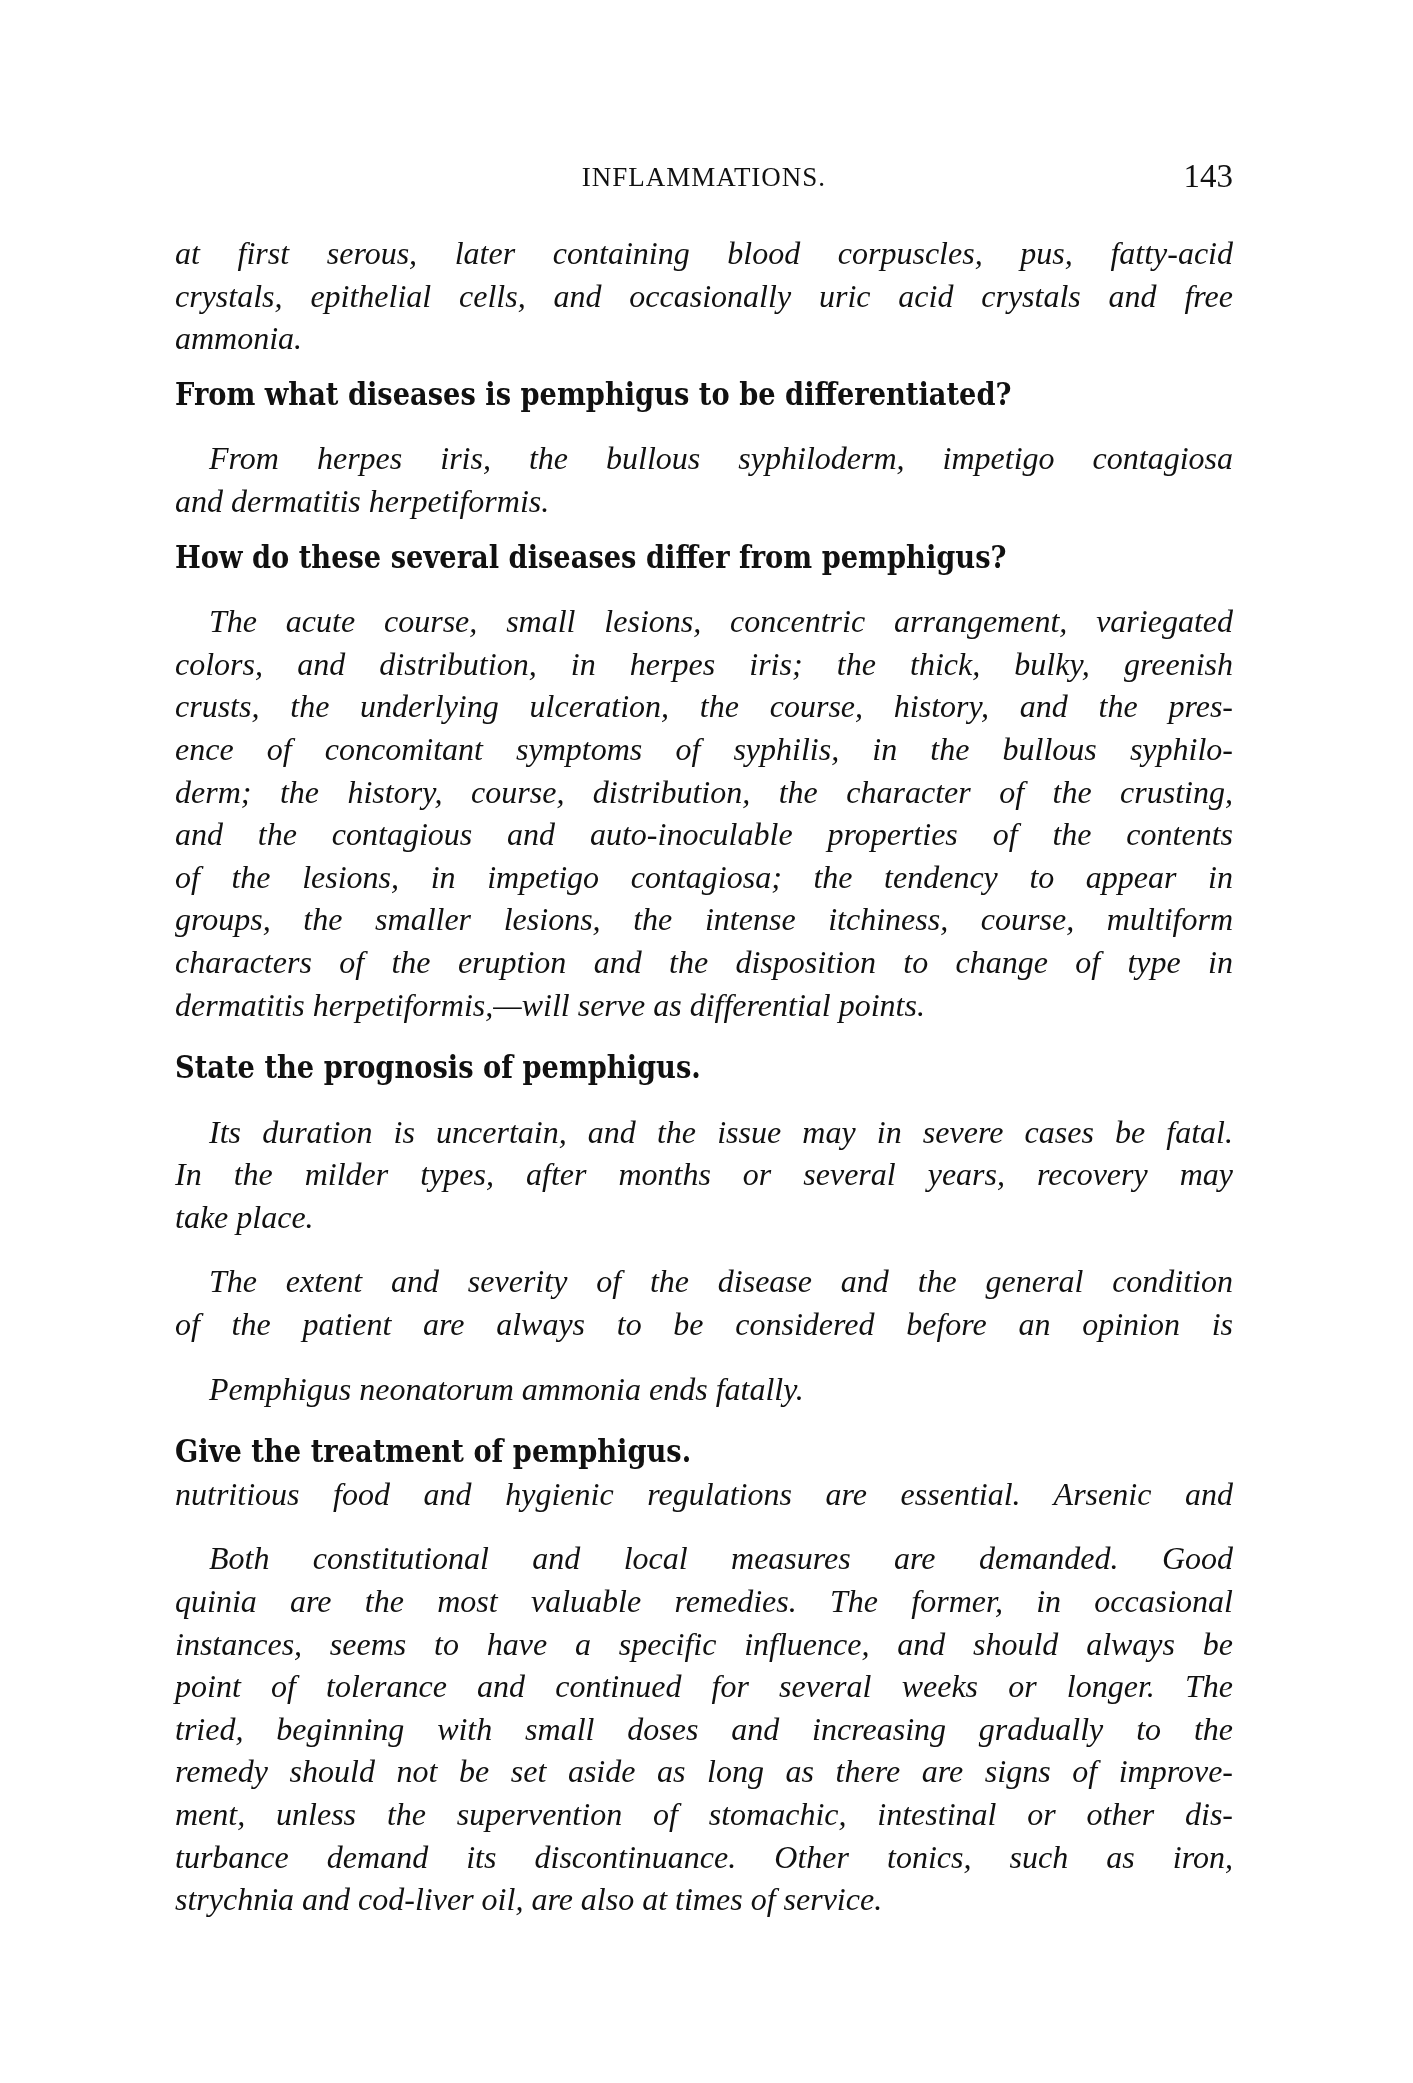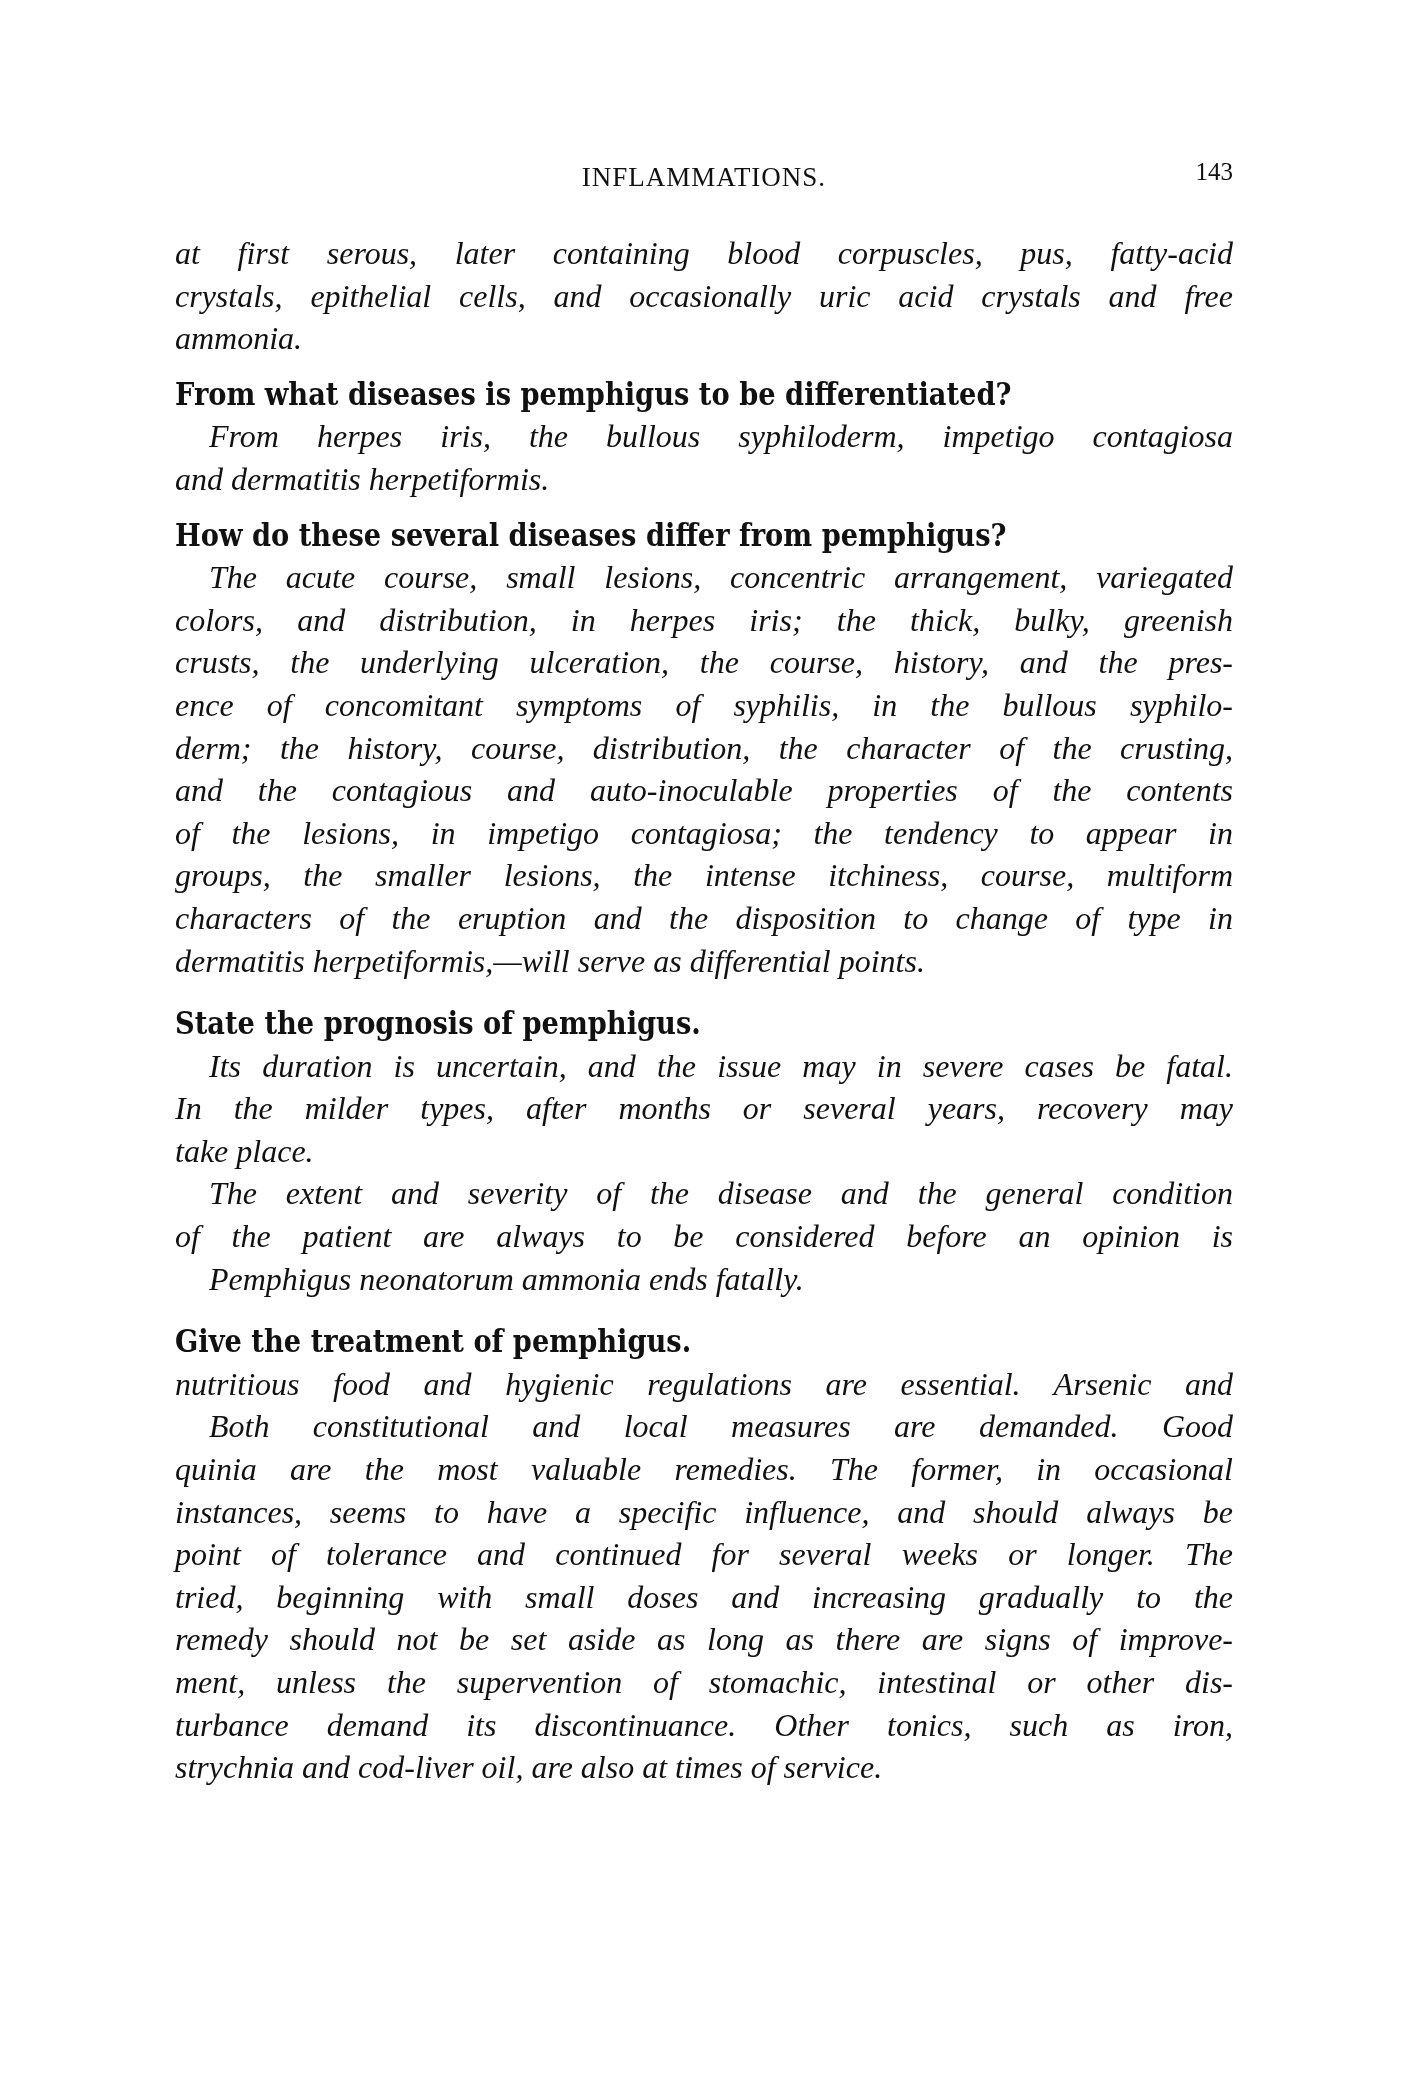--- a/index.html
+++ b/index.html
@@ -1,28 +1,28 @@
 <!DOCTYPE html>
 <html><head>
 <meta charset="utf-8">
 <style>
   html, body { margin:0; padding:0; background:#ffffff; }
   body { width:1413px; height:2083px; position:relative; overflow:hidden; color:#111; font-family:"Liberation Serif","DejaVu Serif",serif; }
   .page { position:absolute; left:0; top:0; width:1413px; height:1514px; }
   .running-head { position:absolute; top:160px; left:175px; width:1058px; height:40px; }
   .running-title { position:absolute; left:0; right:0; text-align:center; font-size:27px; letter-spacing:1px; top:2px; }
-  .page-number { position:absolute; right:0; font-size:25px; top:-2px; }
+  .page-number { position:absolute; right:0; font-size:33px; top:-2px; }
   .text-block { position:absolute; left:175px; width:1058px; top:232px; }
   .para { margin:0; font-size:32px; line-height:42.6px; text-align:justify; text-align-last:left; }
   .question { margin:0; font-family:"DejaVu Serif","Liberation Serif",serif; font-weight:bold; font-size:31px; line-height:42.6px; transform:scaleX(0.88); transform-origin:left center; white-space:nowrap; }
   .gap { height:13px; }
   .gap-lg { height:20px; }
   .line { display:block; text-align:justify; text-align-last:justify;font-style:italic; }
   .line.last { text-align-last:left; }
-  .line.ind { padding-left:34px; }
+  .line.ind { padding-left:34px;margin-top:22px; }
 </style>
 </head>
 <body>
 
 <div class="page">
 
   <div class="running-head">
     <span class="running-title">INFLAMMATIONS.</span>
     <span class="page-number">143</span>
   </div>

